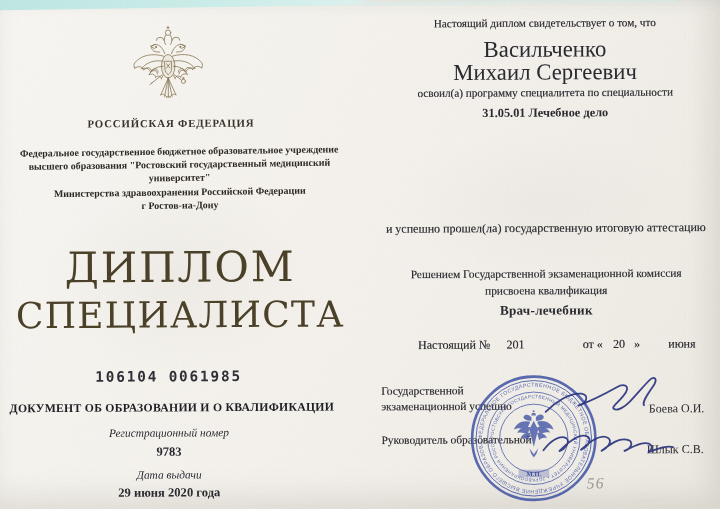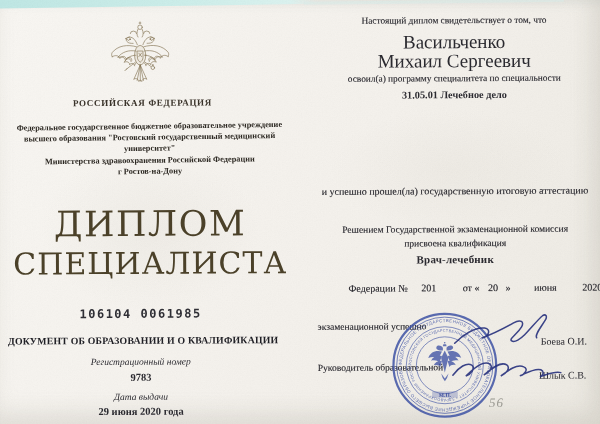--- a/index.html
+++ b/index.html
@@ -35,22 +35,22 @@
   .givennames{top:51px;font-size:19px;}
   .program{top:74px;font-size:9.3px;}
   .specialty{top:90px;font-size:10.3px;font-weight:bold;}
   .attest{top:186px;font-size:10px;}
   .dec1{top:225px;font-size:9.5px;}
   .dec2{top:239px;font-size:9.5px;}
   .qual{top:254px;font-size:11px;font-weight:bold;letter-spacing:.2px;}
   .protocol{left:348px;top:283px;font-size:10px;white-space:nowrap;}
   .protocol span{display:inline-block;}
   .protocol span:nth-child(1){margin-right:11px;}
-  .protocol span:nth-child(2){margin-right:24px;}
-  .protocol span:nth-child(3){margin-right:6px;}
+  .protocol span:nth-child(2){margin-right:7px;}
+  .protocol span:nth-child(3){margin-right:6px;margin-left:39px;}
   .protocol span:nth-child(4){margin-right:5px;}
   .protocol span:nth-child(5){margin-right:21px;}
   .protocol span:nth-child(6){margin-right:23px;}
   .protocol span:nth-child(7){margin-right:19px;}
   .signer{left:317px;font-size:9.5px;line-height:1.35;}
   .signer1{top:321px;}
   .signer2{top:362px;}
   .sname{font-size:10px;}
   .sname1{left:540px;top:337px;}
   .sname2{left:538px;top:371px;}
@@ -128,31 +128,32 @@
     <div class="abs ctr r surname">Васильченко</div>
     <div class="abs ctr r givennames">Михаил Сергеевич</div>
     <div class="abs ctr r program ink">освоил(а) программу специалитета по специальности</div>
     <div class="abs ctr r specialty">31.05.01 Лечебное дело</div>
     <div class="abs ctr r attest ink">и успешно прошел(ла) государственную итоговую аттестацию</div>
     <div class="abs ctr r dec1 ink">Решением Государственной экзаменационной комиссия</div>
     <div class="abs ctr r dec2 ink">присвоена квалификация</div>
     <div class="abs ctr r qual">Врач-лечебник</div>
 
     <div class="abs protocol ink">
-      <span>Федерации №</span>
+      <span>Настоящий №</span>
       <span>201</span>
       <span>от «</span>
       <span>20</span>
       <span>»</span>
       <span>июня</span>
       <span>2020</span>
       <span>г.</span>
     </div>
 
     <div class="abs signer signer1 ink">
+      <div>Государственной</div>
       <div>экзаменационной успешно</div>
     </div>
     <div class="abs signer signer2 ink">
       <div>Руководитель образовательной</div>
     </div>
     <div class="abs sname sname1">Боева О.И.</div>
     <div class="abs sname sname2">Шлык С.В.</div>
 
     <svg class="abs seal" viewBox="0 0 120 120">
       <defs>

